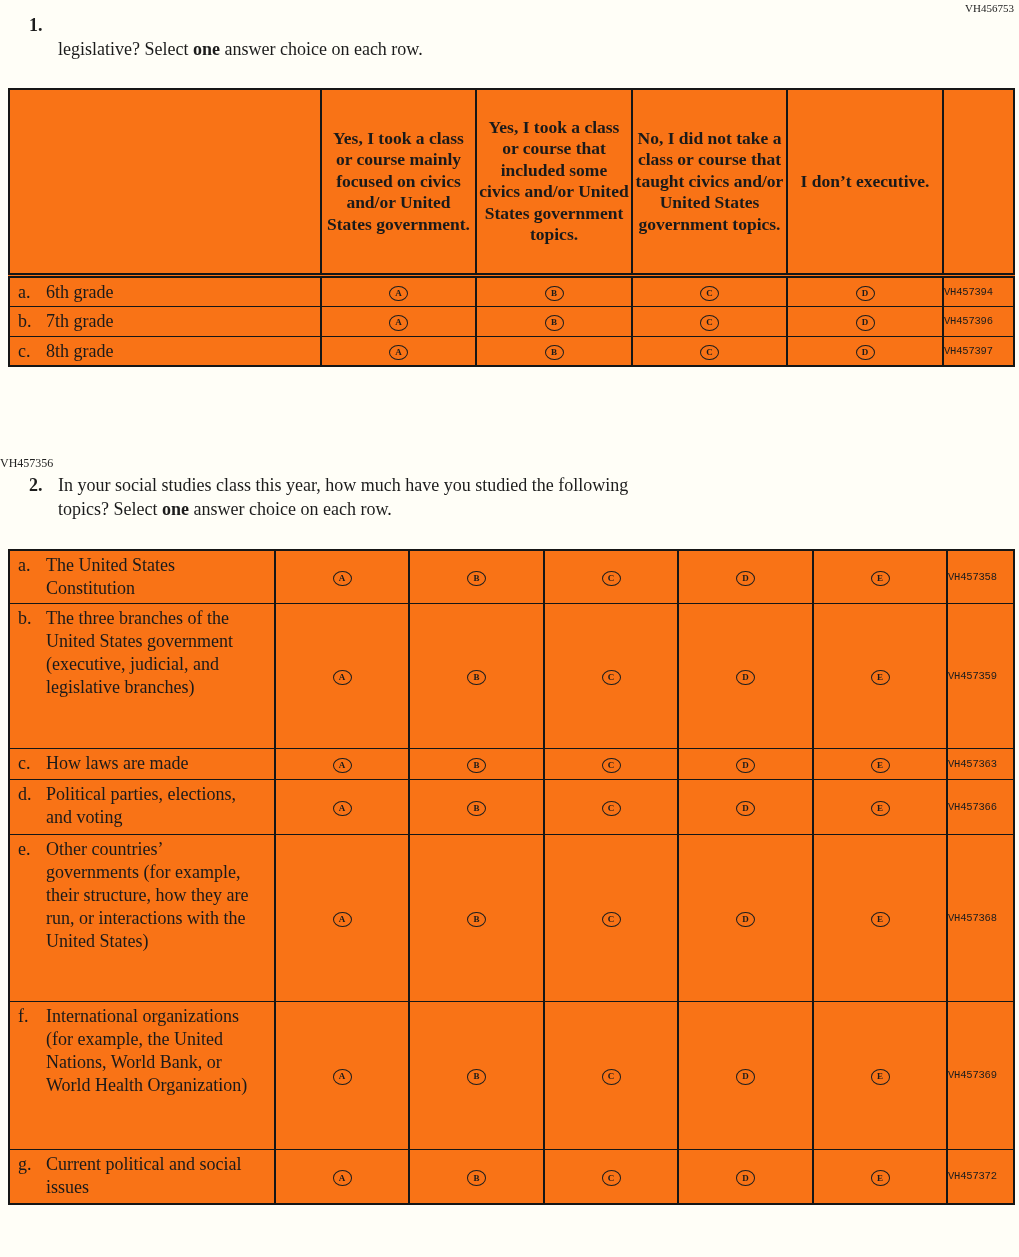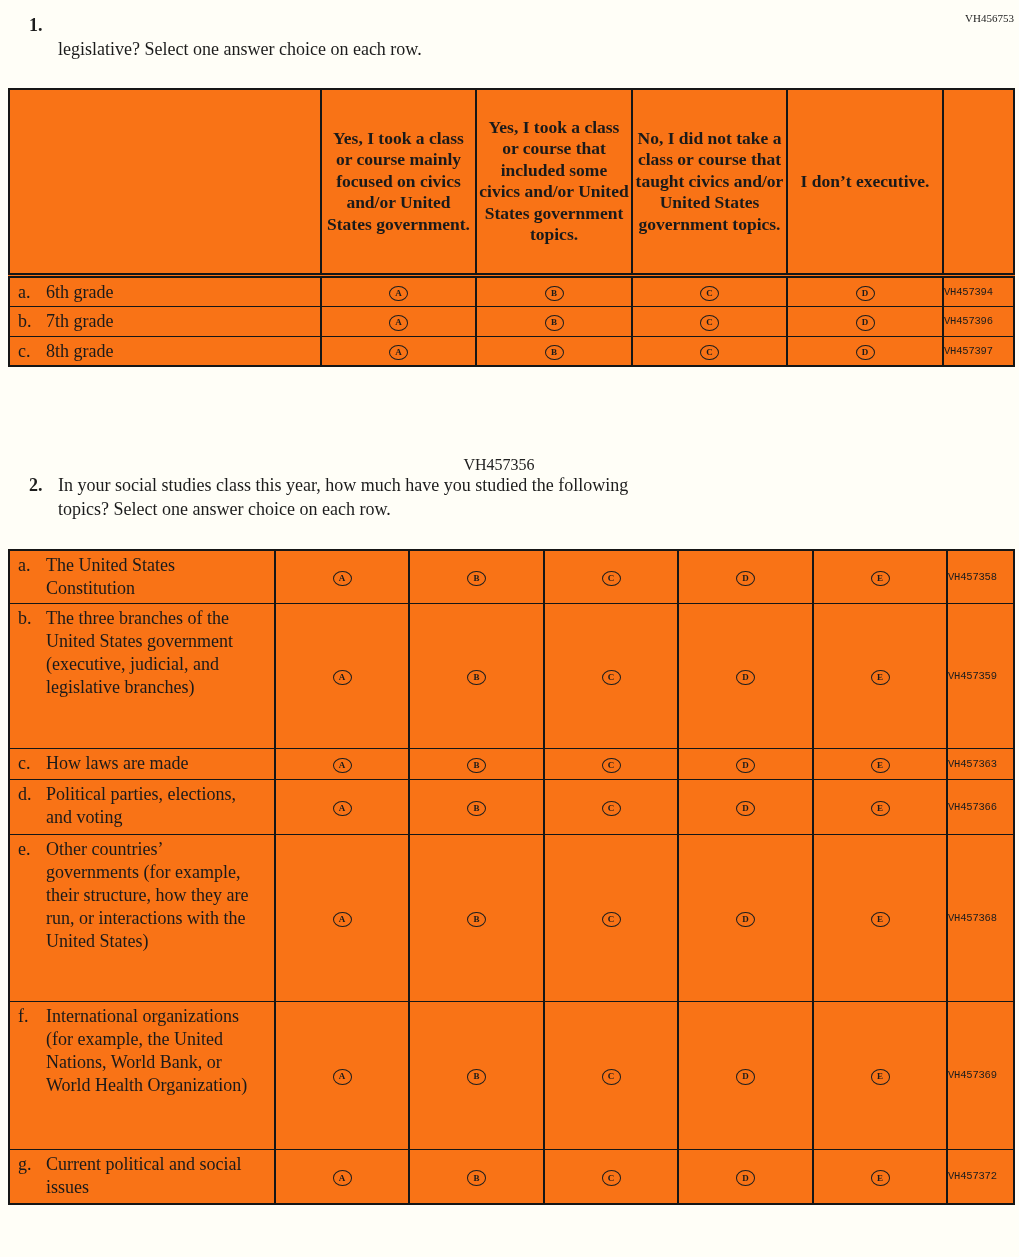--- a/index.html
+++ b/index.html
@@ -5,37 +5,37 @@
   html, body { margin: 0; padding: 0; }
   body {
     width: 1019px; height: 1257px;
     background: #fffef7;
     color: #1a1a1a;
     font-family: "Liberation Serif", "DejaVu Serif", serif;
     position: relative;
     overflow: hidden;
   }
   .corner-code {
-    position: absolute; top: 12px; right: 5px;
+    position: absolute; top: 2px; right: 5px;
     font-size: 11px; letter-spacing: 0px; color: #222;
   }
   .question {
     display: flex;
     padding-left: 29px;
     font-size: 18px; line-height: 24px;
     color: #1c1c1c;
   }
   .qnum { width: 29px; flex: 0 0 29px; font-weight: bold; }
   .qtext { flex: 1; }
-  .qbold { font-weight: normal; }
+  .qbold { font-weight: bold; }
   .q1 { padding-top: 13px; }
   .q2 { margin-top: 2px; }
   .code-line {
-    text-align: center; padding-right: 21px;
-    font-size: 16px; color: #222;
+    text-align: left; padding-right: 21px;
+    font-size: 12px; color: #222;
     margin-top: 89px; height: 15px;
   }
   table.survey {
     border-collapse: collapse;
     table-layout: fixed;
     margin-left: 8px;
     width: 1005px;
     background: #f97316;
   }
   table.survey th, table.survey td {

